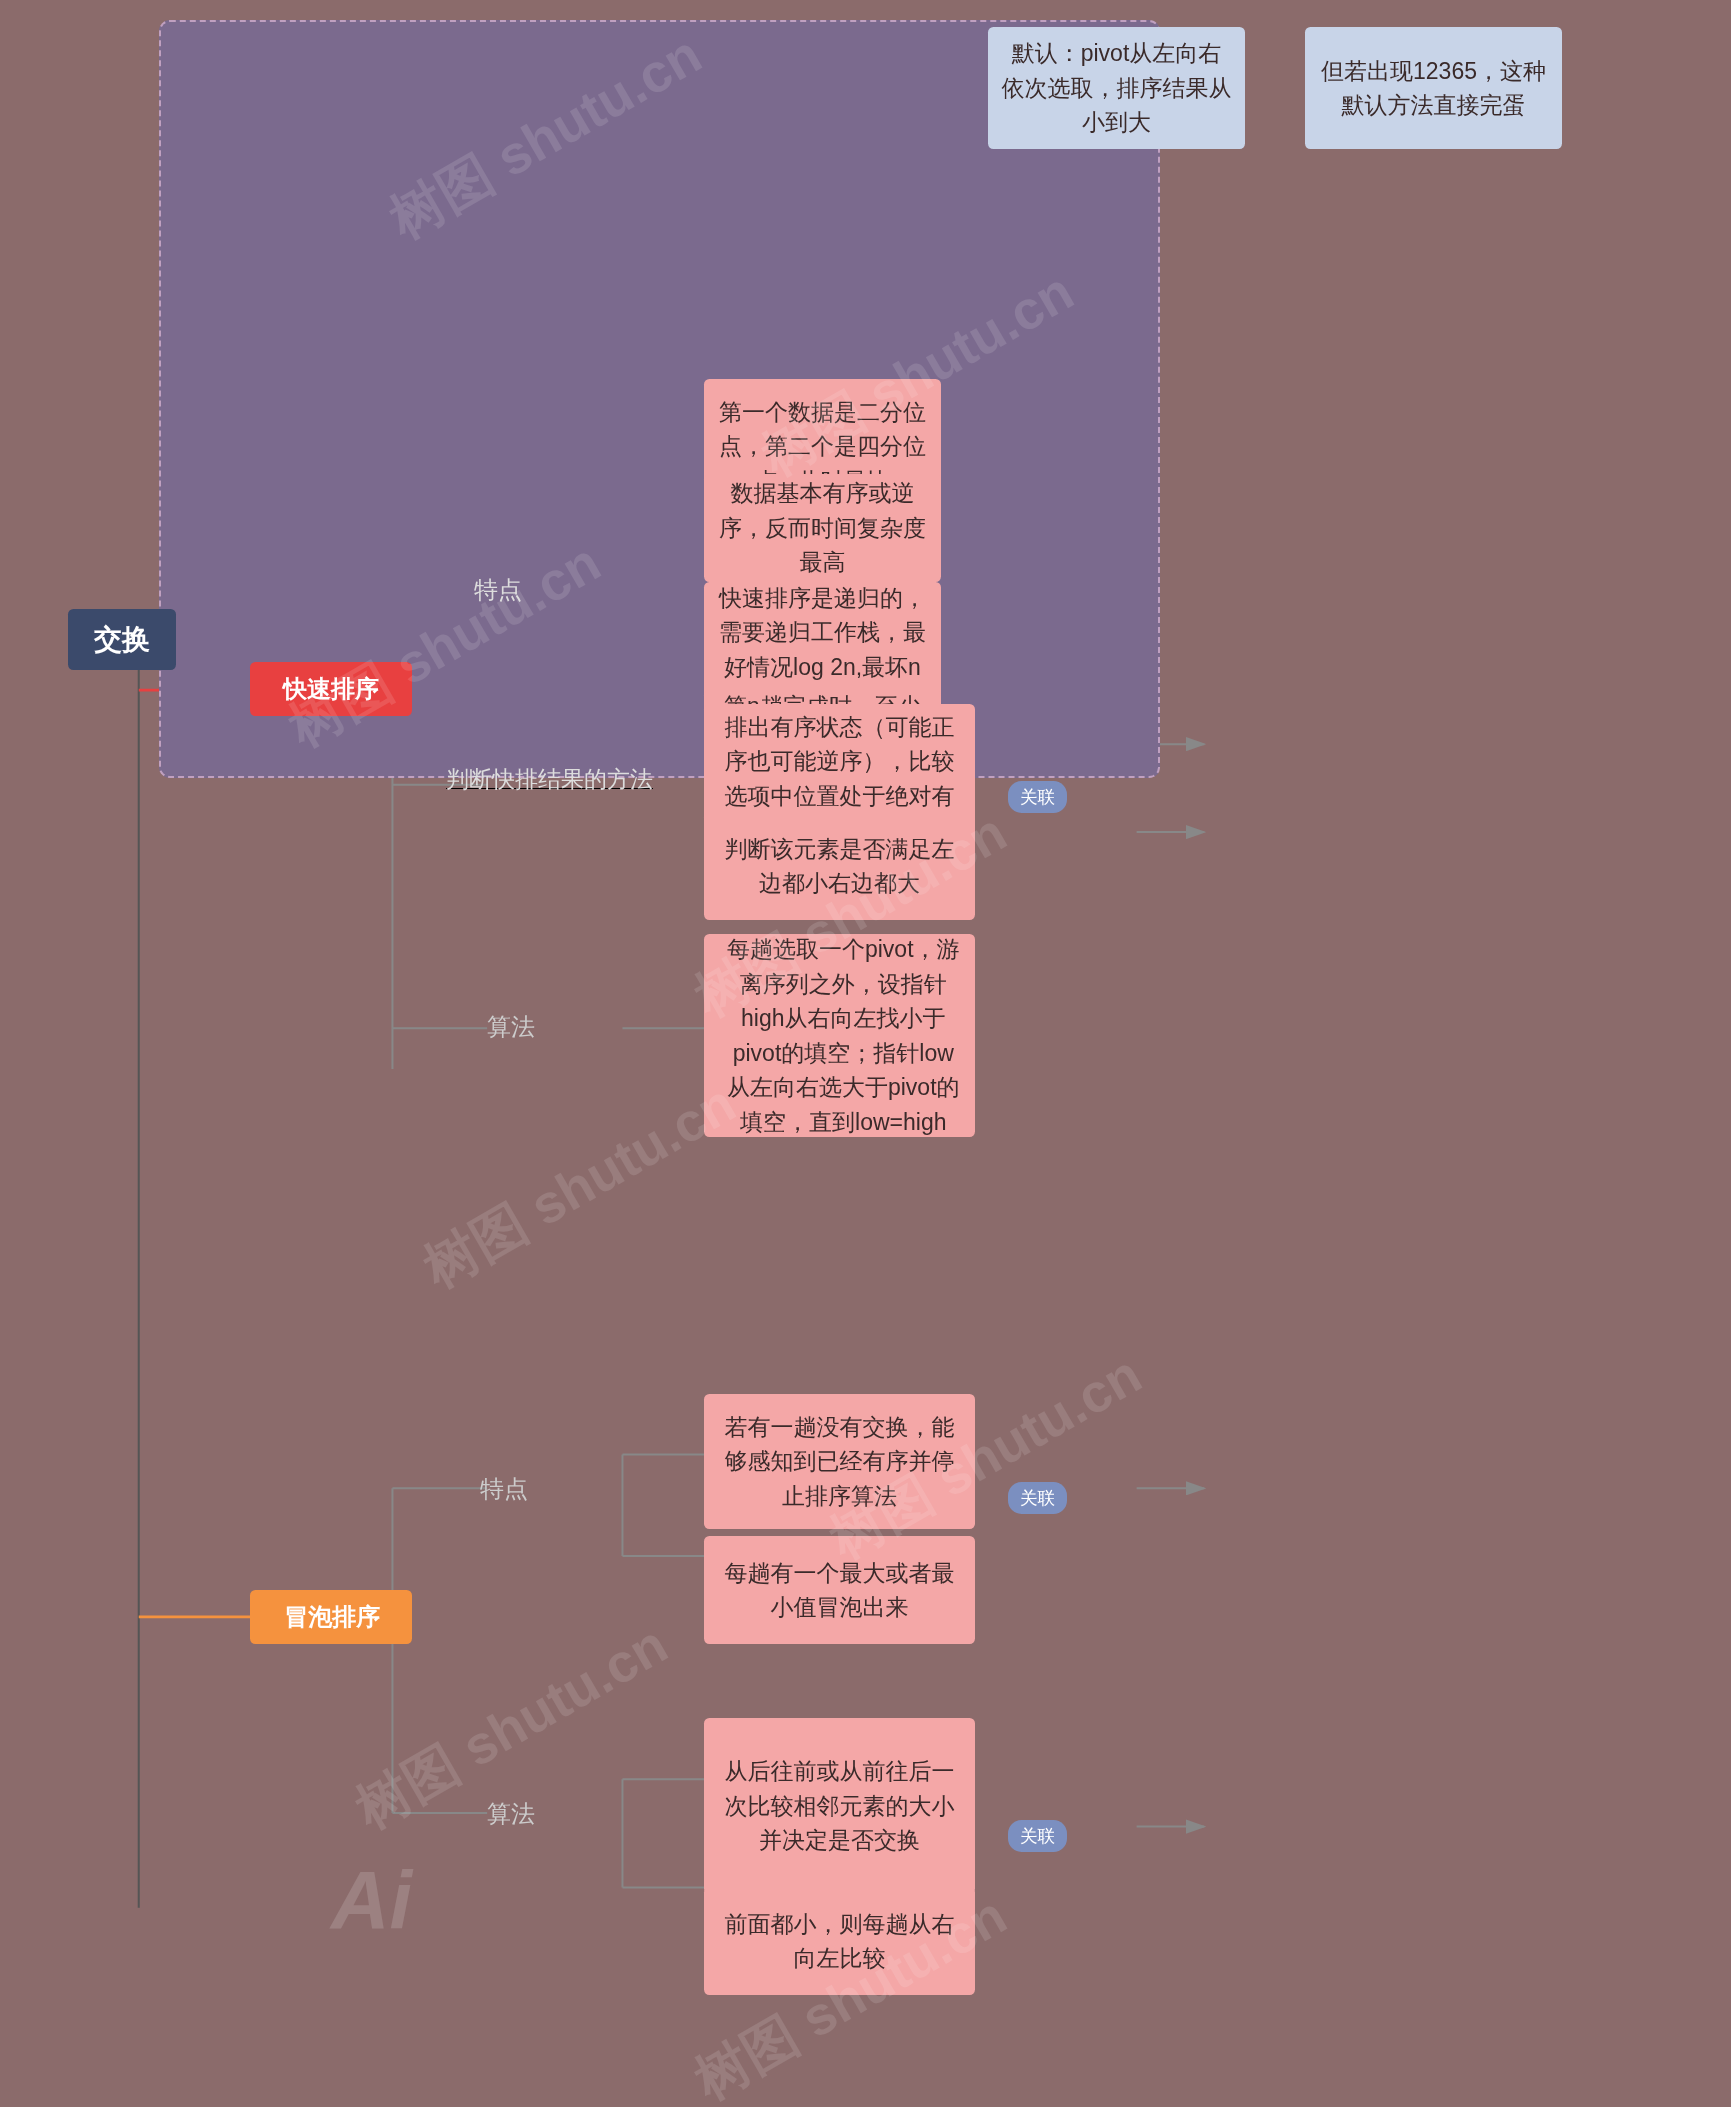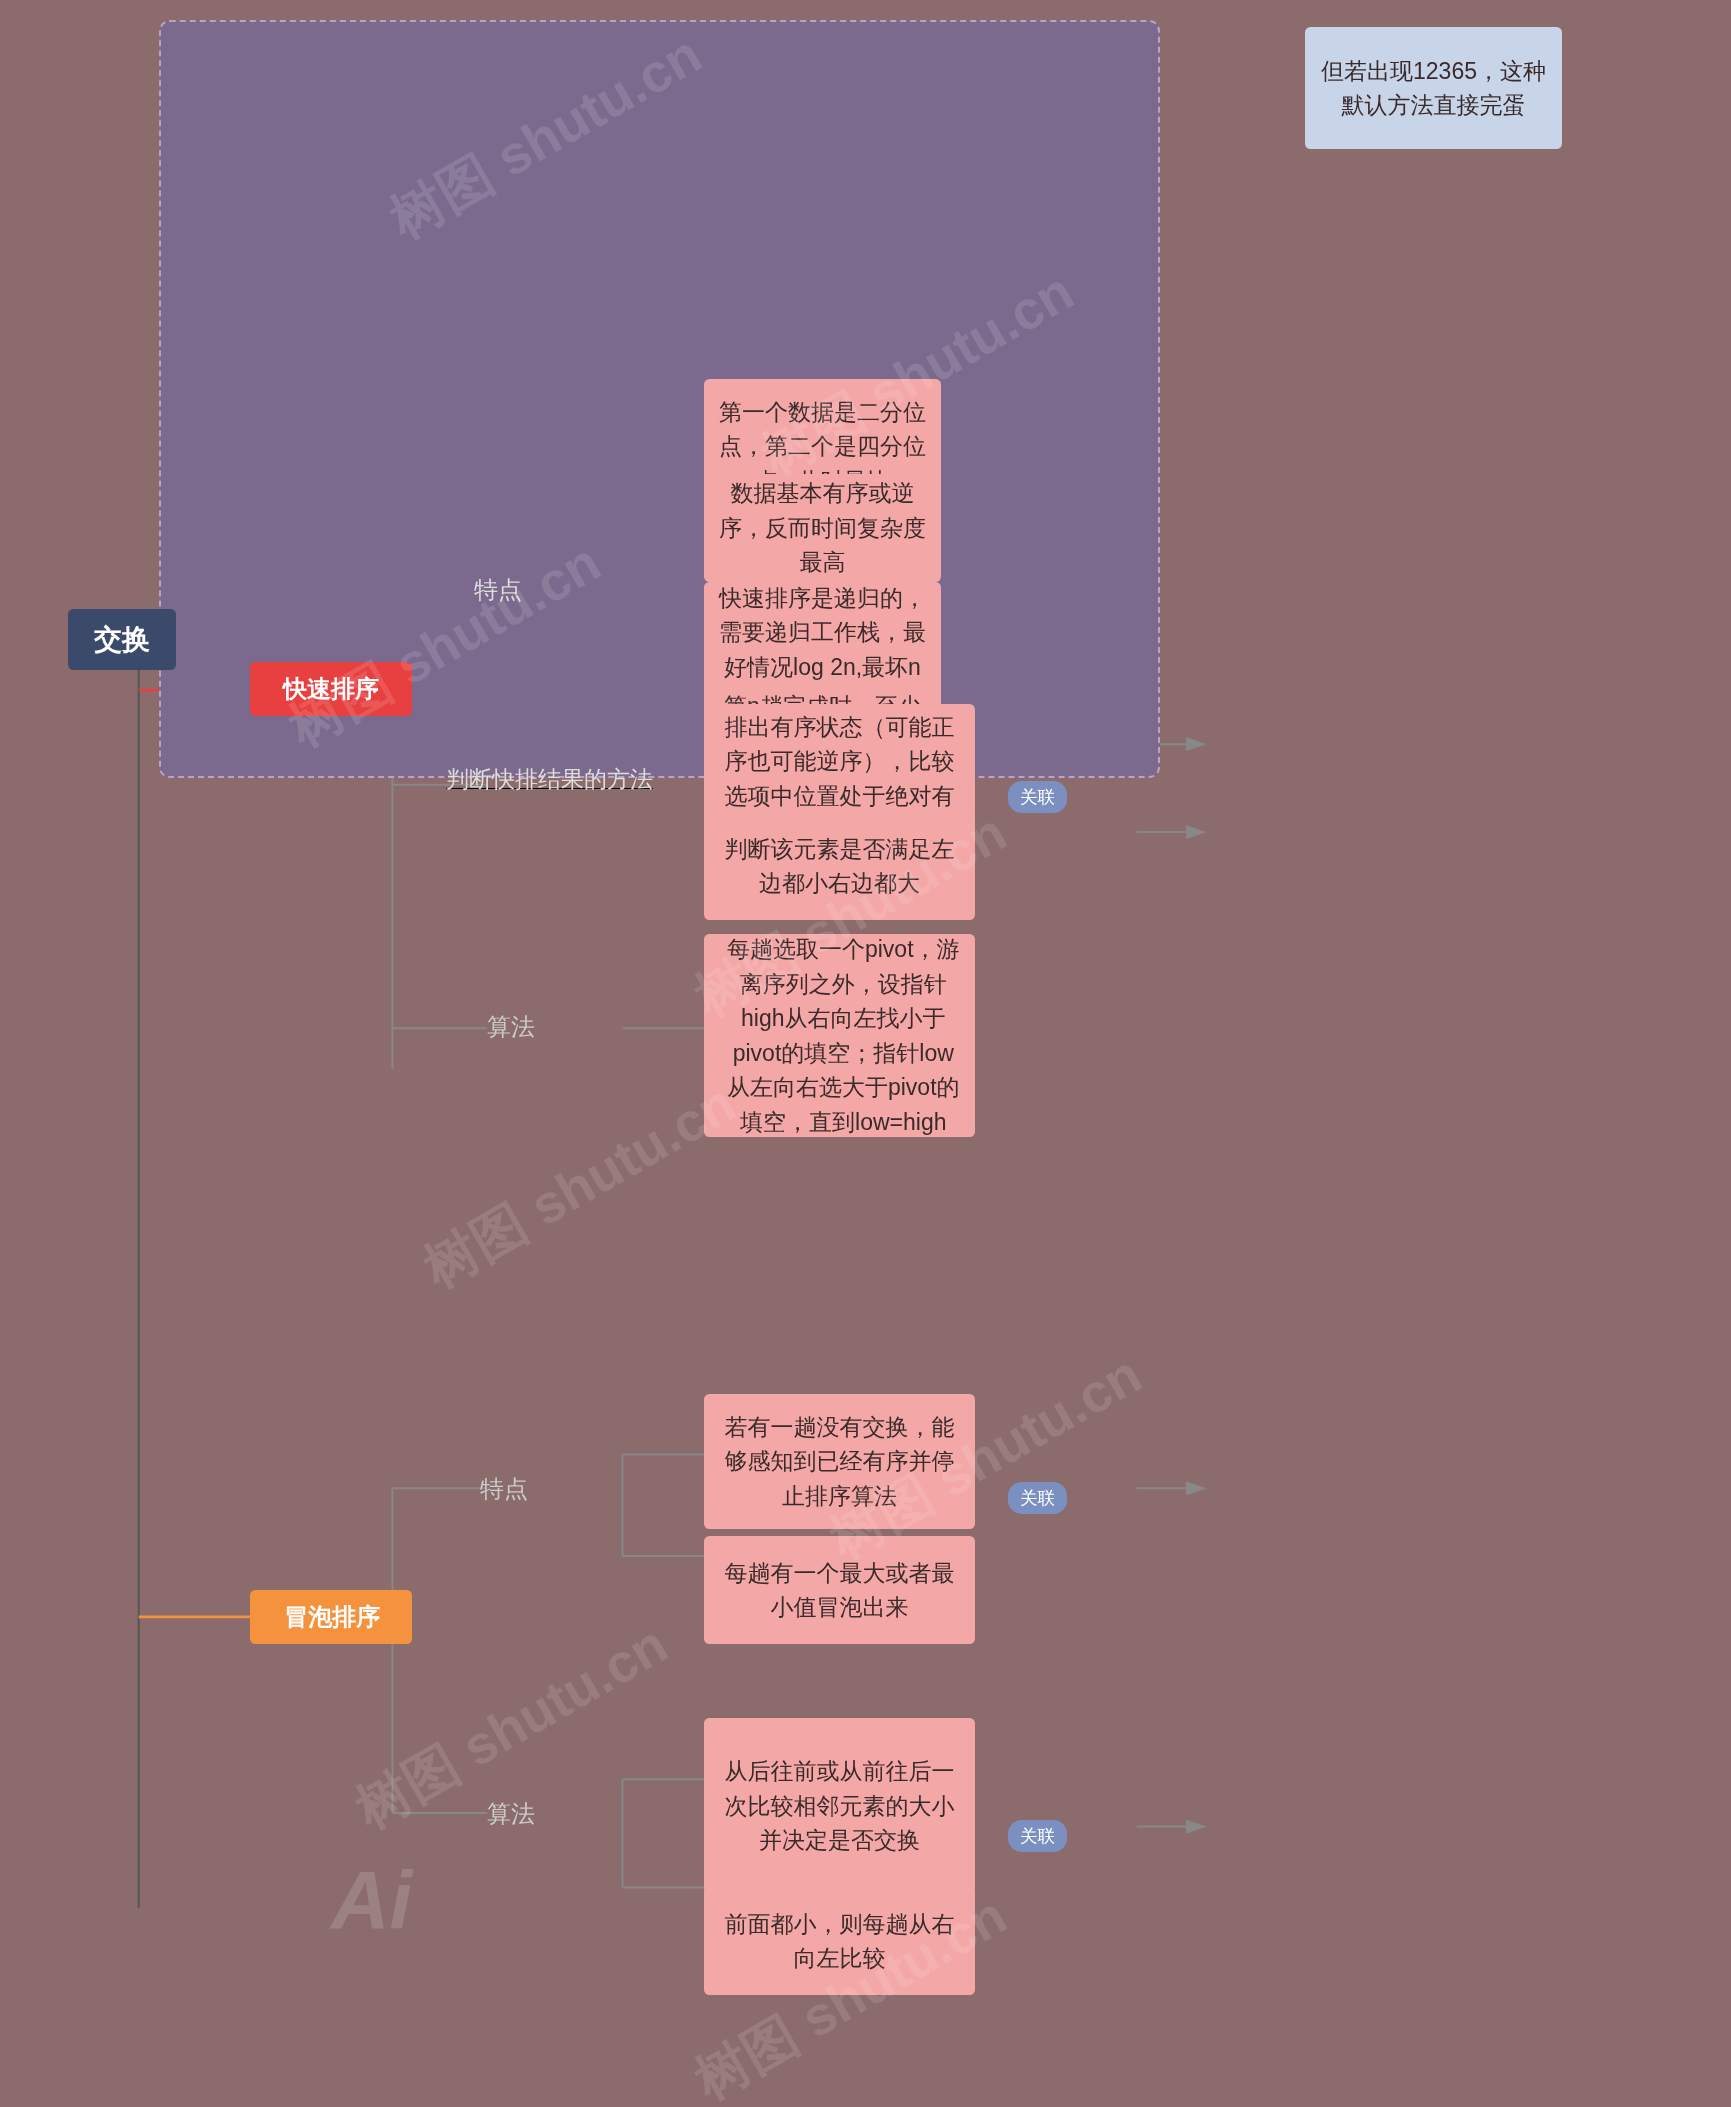--- a/index.html
+++ b/index.html
@@ -200,20 +200,23 @@
   </div>
 
   <div class="box box-pink" style="position:absolute; left:704px; top:582px; width:237px; height:135px;">
     <span class="label-text">快速排序是递归的，需要递归工作栈，最好情况log 2n,最坏n（2010）</span>
   </div>
 
   <div class="box box-pink" style="position:absolute; left:704px; top:690px; width:237px; height:135px;">
     <span class="label-text">第n趟完成时，至少有n个元素在最终位置（前面都小，后面都大）</span>
   </div>
 
+  <div class="box box-light-blue" style="position:absolute; left:988px; top:27px; width:257px; height:122px;">
+    <span class="label-text">默认：pivot从左向右依次选取，排序结果从小到大</span>
+  </div>
 
   <div class="box box-light-blue" style="position:absolute; left:1285px; top:27px; width:257px; height:122px;margin-left:20px;">
     <span class="label-text">但若出现12365，这种默认方法直接完蛋</span>
   </div>
 
   <div style="position:absolute; left:446px; top:764px; z-index:3;text-decoration:underline;">
     <span class="label-text" style="color:#ddd; font-size:23px;">判断快排结果的方法</span>
   </div>
 
   <div class="box box-pink" style="position:absolute; left:704px; top:704px; width:271px; height:149px;">

